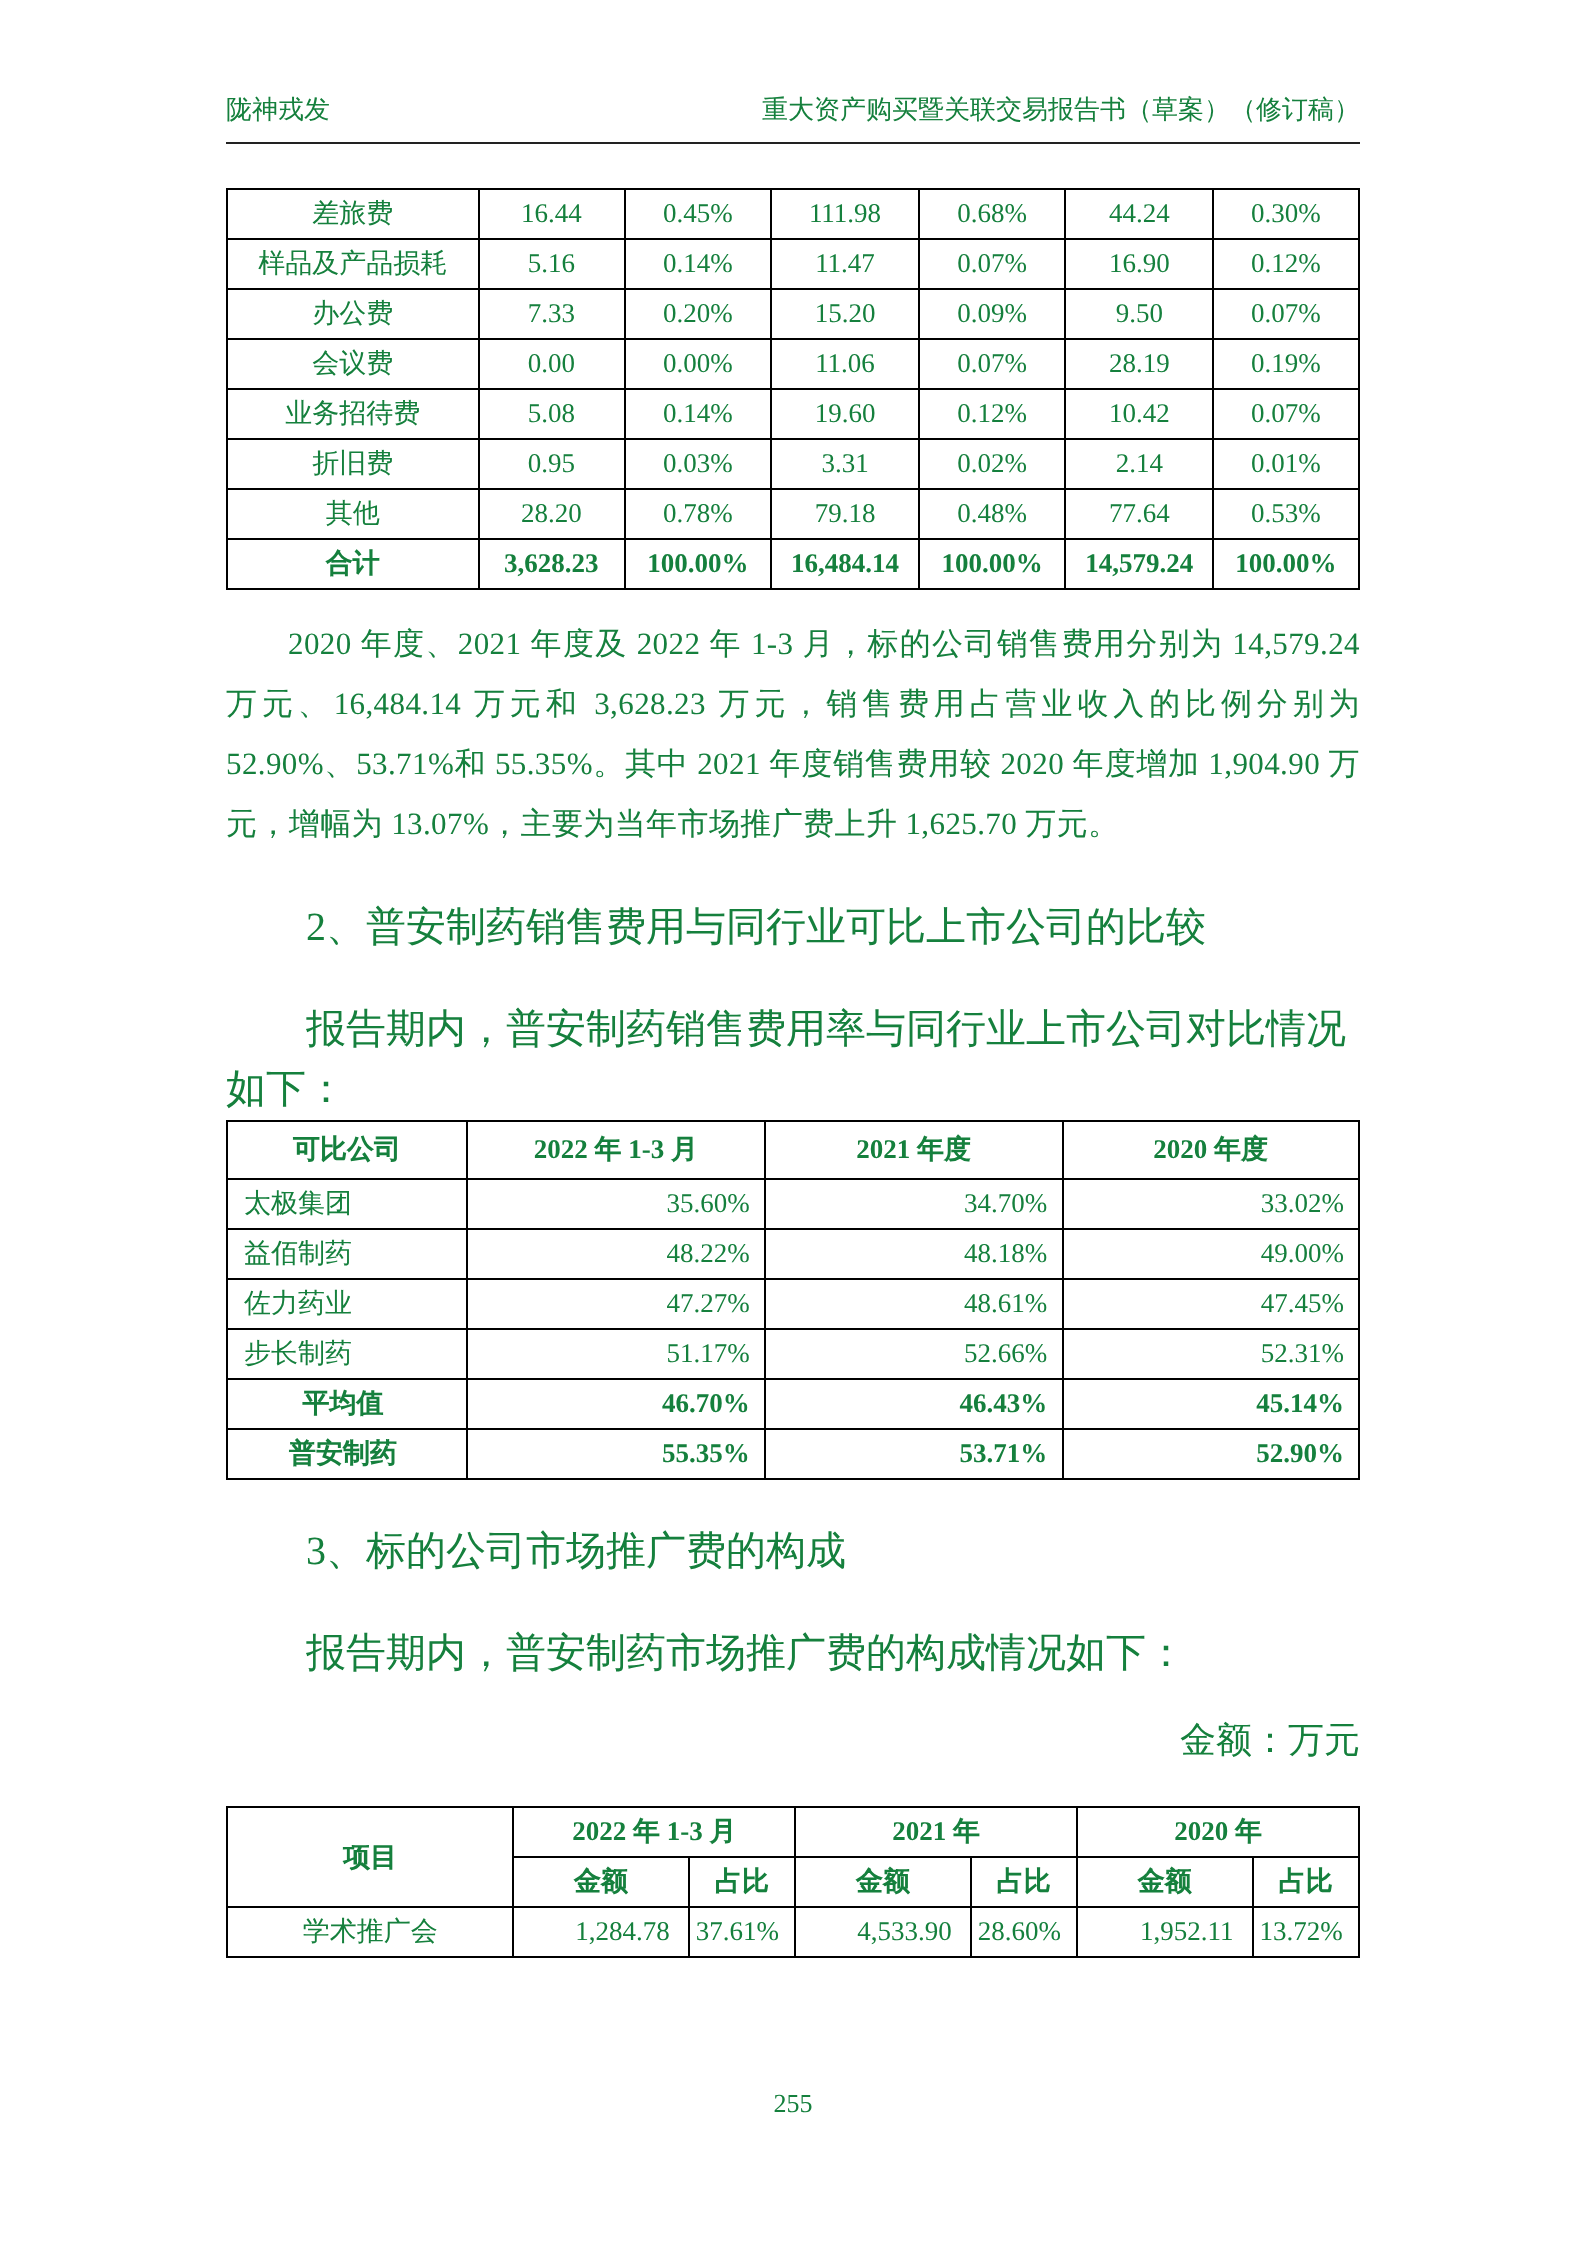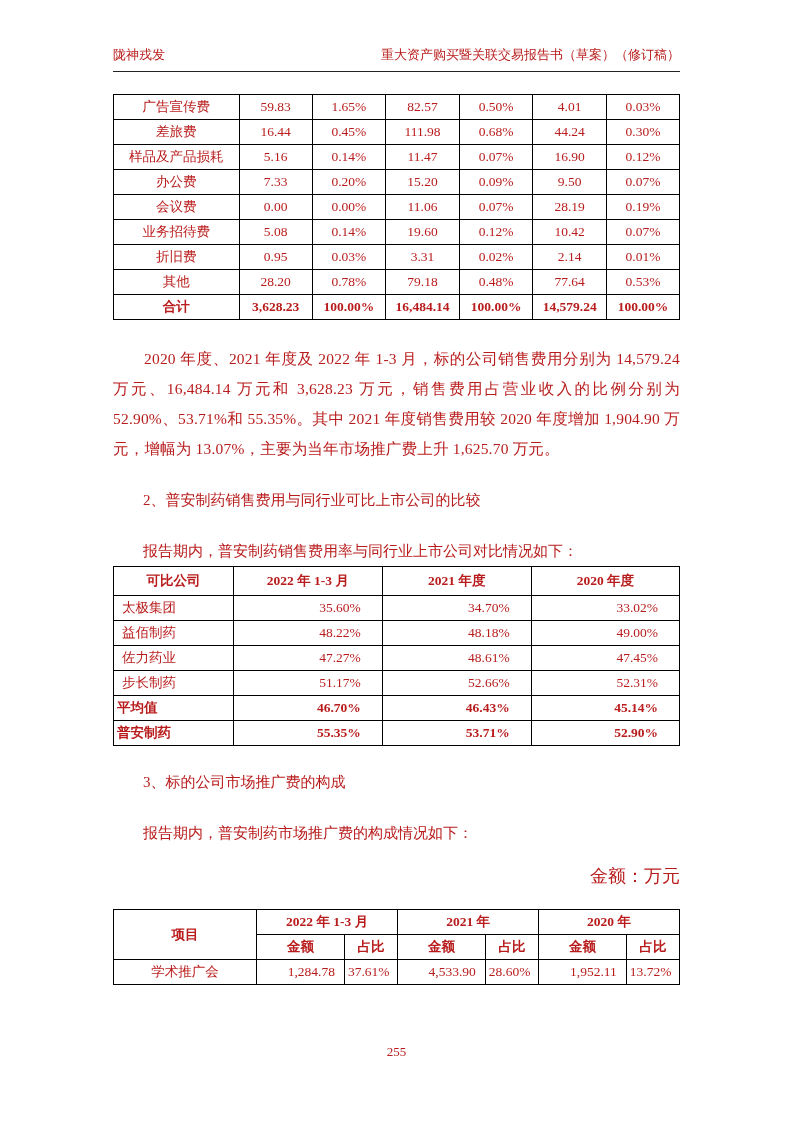--- a/index.html
+++ b/index.html
@@ -4,21 +4,21 @@
 <style>
   * { box-sizing: border-box; }
   html, body { margin: 0; padding: 0; background: #e9e9e9; }
   .page {
     position: relative;
     width: 793px;
     height: 1122px;
     margin: 0 auto;
     background: #ffffff;
     font-family: "Liberation Serif", "DejaVu Serif", serif;
-    color: #b91c1c;
+    color: #15803d;
     padding: 46px 113px 0 113px;
   }
   
   .doc-header {
     display: flex;
     justify-content: space-between;
     align-items: flex-end;
     font-size: 13px;
     padding-bottom: 7px;
     border-bottom: 1.5px solid #222;
@@ -37,42 +37,42 @@
     overflow: hidden;
     white-space: nowrap;
   }
   
   .expense-table { margin-top: 22px; }
   .expense-table td { text-align: center; height: 23px; }
   .expense-table tr.total-row td { font-weight: bold; }
   
   .compare-table { margin-top: 0; }
   .compare-table th { font-weight: bold; text-align: center; height: 29px; }
-  .compare-table td { height: 24px; text-align: right; padding-right: 21px; }
+  .compare-table td { height: 24px; text-align: right; padding-right: 7px; }
   .compare-table td:first-child { text-align: left; padding-left: 8px; }
   .compare-table tr.bold-row td { font-weight: bold; }
-  .compare-table tr.bold-row td:first-child { padding-left: 3px; }
+  .compare-table tr.bold-row td:first-child { text-align: center; padding-left: 3px; }
   
   .promo-table { margin-top: 22px; }
   .promo-table th { font-weight: bold; text-align: center; height: 25px; }
   .promo-table td { height: 25px; }
   .promo-table td.label-cell { text-align: center; }
   .promo-table td.amount-cell { text-align: right; padding-right: 9px; }
   .promo-table td.pct-cell { text-align: right; padding-right: 20px; }
   
   .body-text {
     font-size: 15.5px;
     line-height: 30px;
     text-align: justify;
     text-indent: 2em;
-    margin-top: 24px;
+    margin-top: 13px;
     letter-spacing: 0.2px;
   }
   .heading-line {
-    font-size: 15px;
+    font-size: 20px;
     line-height: 30px;
     text-indent: 2em;
     margin-top: 21px;
   }
   .unit-note {
     font-size: 18px;
     text-align: right;
     margin-top: 17px;
     line-height: 22px;
   }
@@ -100,29 +100,20 @@
     <colgroup>
       <col style="width:22.2%">
         <col style="width:12.9%">
         <col style="width:13%">
         <col style="width:13%">
         <col style="width:13%">
         <col style="width:13%">
         <col style="width:12.9%">
     </colgroup>
     <tbody>
-      <tr>
-          <td>广告宣传费</td>
-          <td>59.83</td>
-          <td>1.65%</td>
-          <td>82.57</td>
-          <td>0.50%</td>
-          <td>4.01</td>
-          <td>0.03%</td>
-        </tr>
       <tr>
           <td>差旅费</td>
           <td>16.44</td>
           <td>0.45%</td>
           <td>111.98</td>
           <td>0.68%</td>
           <td>44.24</td>
           <td>0.30%</td>
         </tr>
       <tr>

